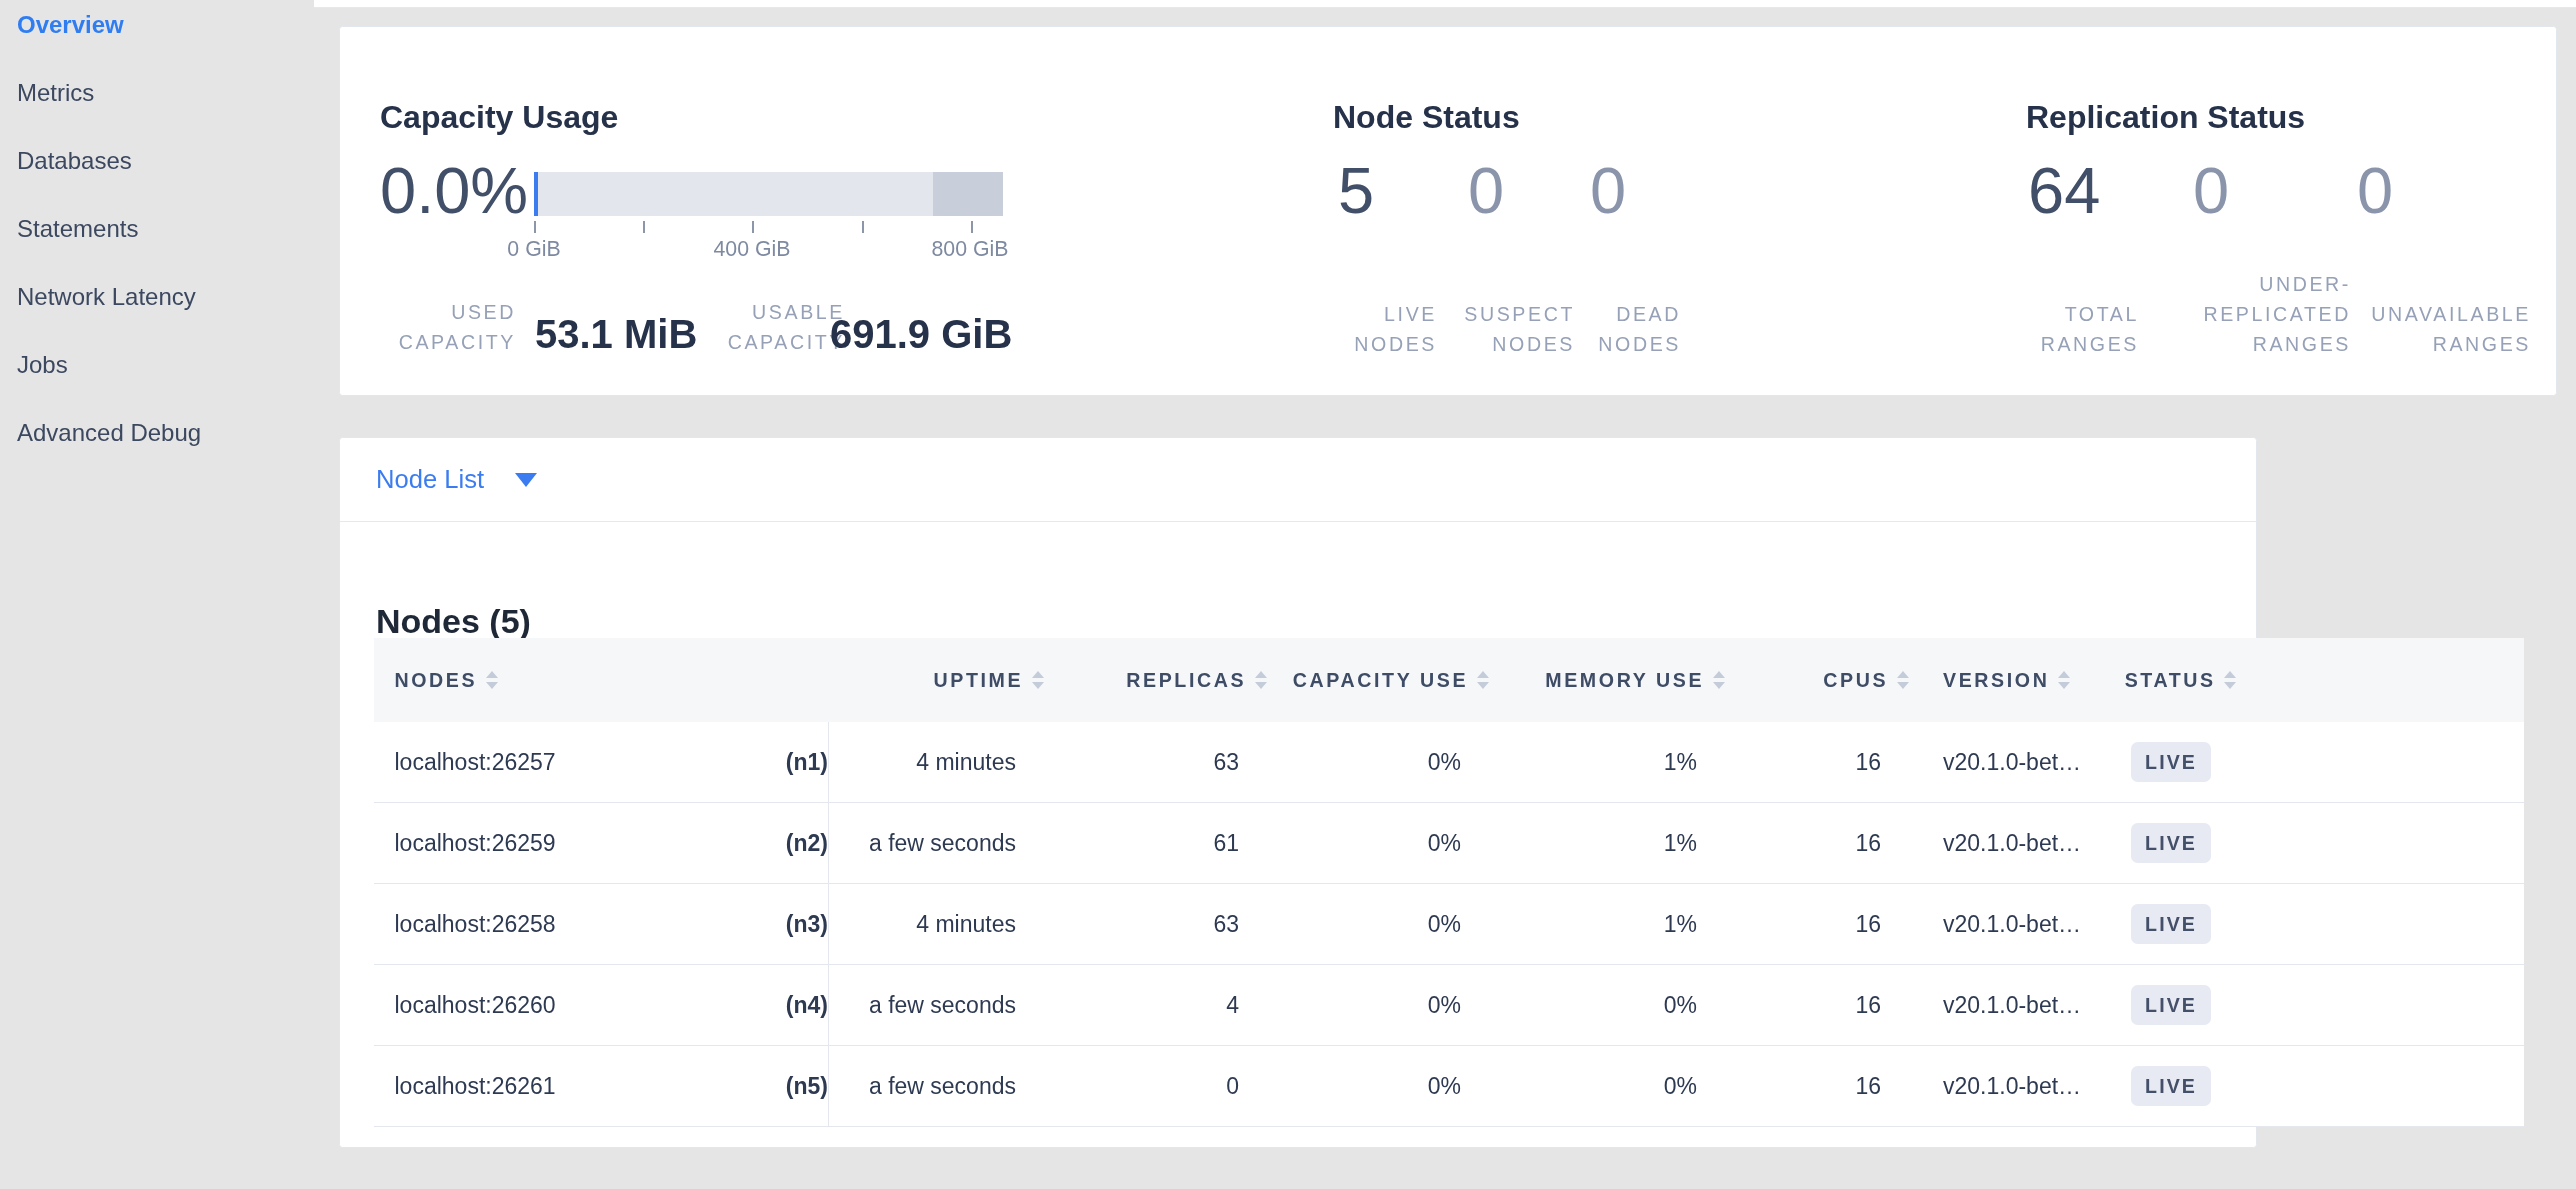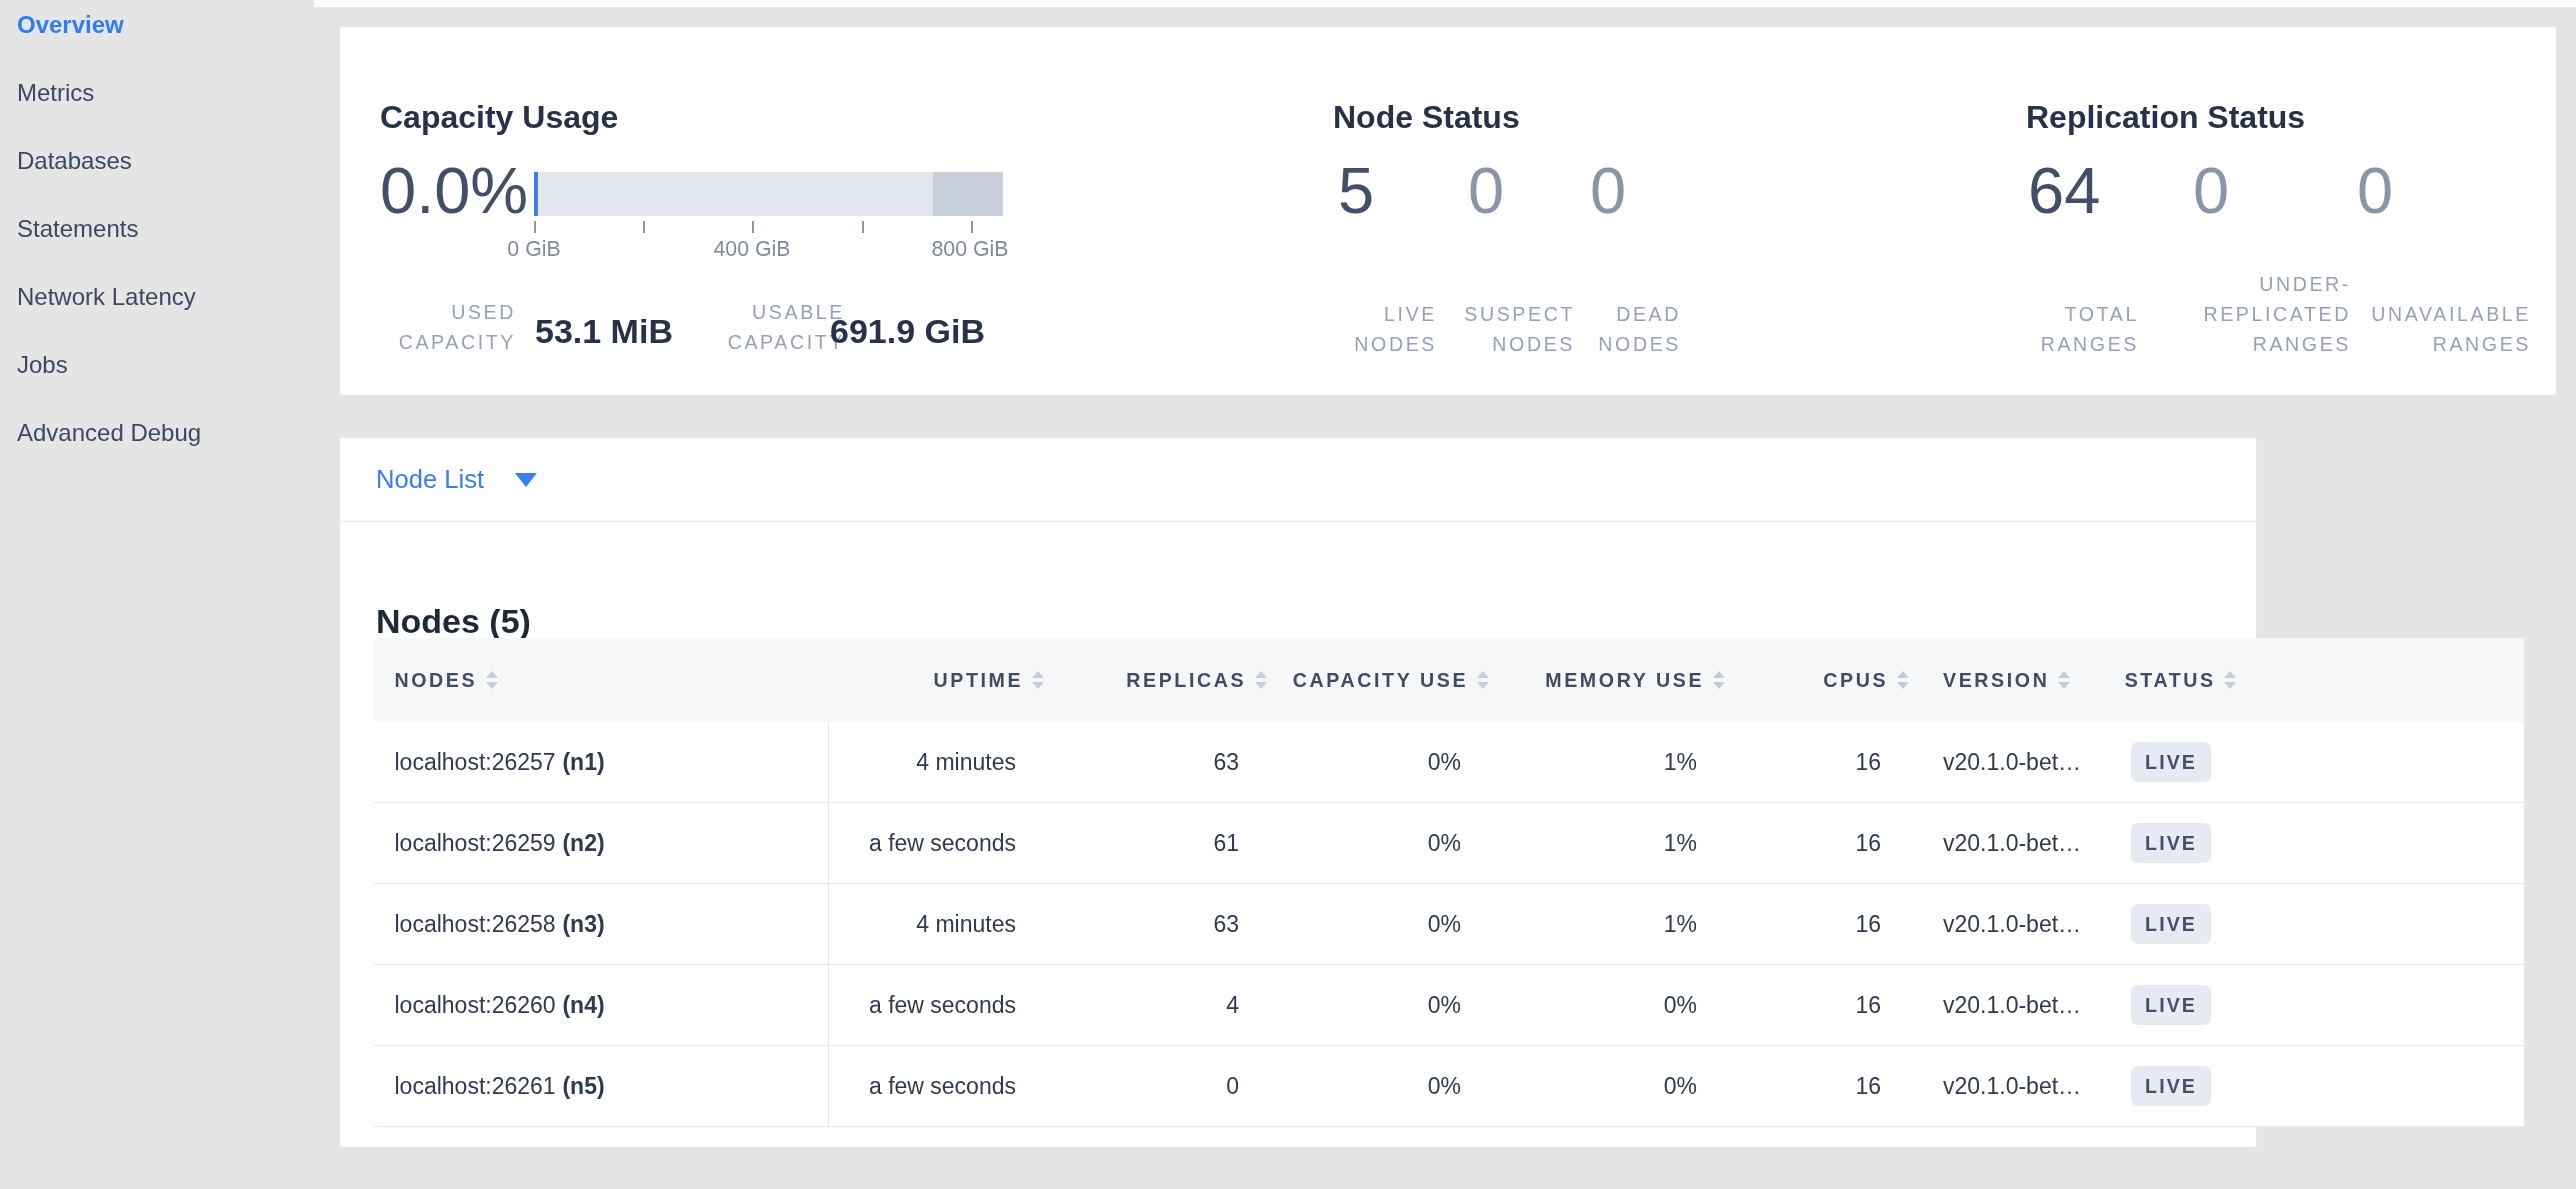--- a/index.html
+++ b/index.html
@@ -25,40 +25,40 @@
   .big-num{position:absolute;top:130px;font-size:65px;line-height:68px;color:#424f69;white-space:nowrap;}
   .big-num.dim{color:#8a94ab;}
   .gauge-bar{position:absolute;left:194px;top:145px;width:469px;height:44px;background:#e3e6ed;}
   .gauge-dark{position:absolute;right:0;top:0;height:100%;background:#c9cfda;}
   .gauge-marker{position:absolute;left:0;top:0;width:4.3px;height:100%;}
   .tickrow{position:absolute;left:194px;top:194px;width:469px;height:12px;}
   .tick{position:absolute;top:0;width:1.7px;height:12px;background:#8b96ab;}
   .tick-label{position:absolute;top:210px;transform:translateX(-50%);font-size:21.3px;color:#7e8aa1;white-space:nowrap;}
 
   .stat-label{position:absolute;font-size:19.6px;letter-spacing:2.6px;line-height:30px;color:#96a1b7;text-transform:uppercase;text-align:right;}
-  .stat-value{position:absolute;top:285px;font-size:34px;font-weight:700;color:#26324a;white-space:nowrap;}
+  .stat-value{position:absolute;top:285px;font-size:40px;font-weight:700;color:#26324a;white-space:nowrap;}
   .bottom-label{bottom:36px;}
 
   
   .nodelist-bar{position:absolute;left:0;top:0;width:100%;height:84px;border-bottom:0.9px solid #e5e8ee;display:flex;align-items:center;padding-left:36px;box-sizing:border-box;}
   .nodelist-link{display:inline-flex;align-items:center;gap:31px;color:#3b7df0;font-size:25.6px;cursor:pointer;}
   .caret-down{width:0;height:0;border-left:11px solid transparent;border-right:11px solid transparent;border-top:14.5px solid #3b7df0;}
   .nodes-title{position:absolute;left:36px;top:130px;font-size:34px;color:#1f2836;}
 
   .table{position:absolute;left:34px;top:200px;width:2150px;}
   .thead{display:grid;grid-template-columns:455px 218px 223px 222px 236px 184px 211px 1fr;background:#f6f7f9;height:84px;}
   .hcell{display:flex;align-items:center;font-size:19.6px;font-weight:700;letter-spacing:2.6px;color:#3e4c66;text-transform:uppercase;cursor:pointer;box-sizing:border-box;}
   .hcell.right{justify-content:flex-end;padding-right:3.4px;text-align:right;}
   .hcell.left{justify-content:flex-start;text-align:right;}
   .sort-icon{display:inline-flex;flex-direction:column;gap:4.3px;margin-left:8.5px;flex:none;}
   .sort-icon .up{width:0;height:0;border-left:6.8px solid transparent;border-right:6.8px solid transparent;border-bottom:7.7px solid #c5ccd9;}
   .sort-icon .down{width:0;height:0;border-left:6.8px solid transparent;border-right:6.8px solid transparent;border-top:7.7px solid #c5ccd9;}
 
   .trow{display:grid;grid-template-columns:455px 218px 223px 222px 236px 184px 211px 1fr;height:80px;border-bottom:0.9px solid #e4e8ee;align-items:center;font-size:23px;color:#2e3a52;cursor:pointer;background:#fff;}
-  .tcell{box-sizing:border-box;white-space:nowrap;overflow:hidden;}
+  .tcell{box-sizing:border-box;white-space:nowrap;overflow:hidden;justify-content:space-between;}
   .tcell.node{padding-left:20.5px;border-right:0.9px solid #e4e8ee;height:80px;display:flex;align-items:center;}
   .tcell.num{text-align:right;padding-right:31px;}
   .tcell.ver{padding-left:31px;color:#2e3a52;}
   .tcell.status{padding-left:1.7px;}
   .node-id{font-weight:700;margin-left:6.8px;}
   .badge{display:inline-block;background:#e7eaf2;color:#44506a;font-size:19.6px;font-weight:700;letter-spacing:2.1px;padding:8.5px 13.6px;border-radius:6.8px;margin-left:6.8px;}
 </style>
 </head>
 <body>
 

